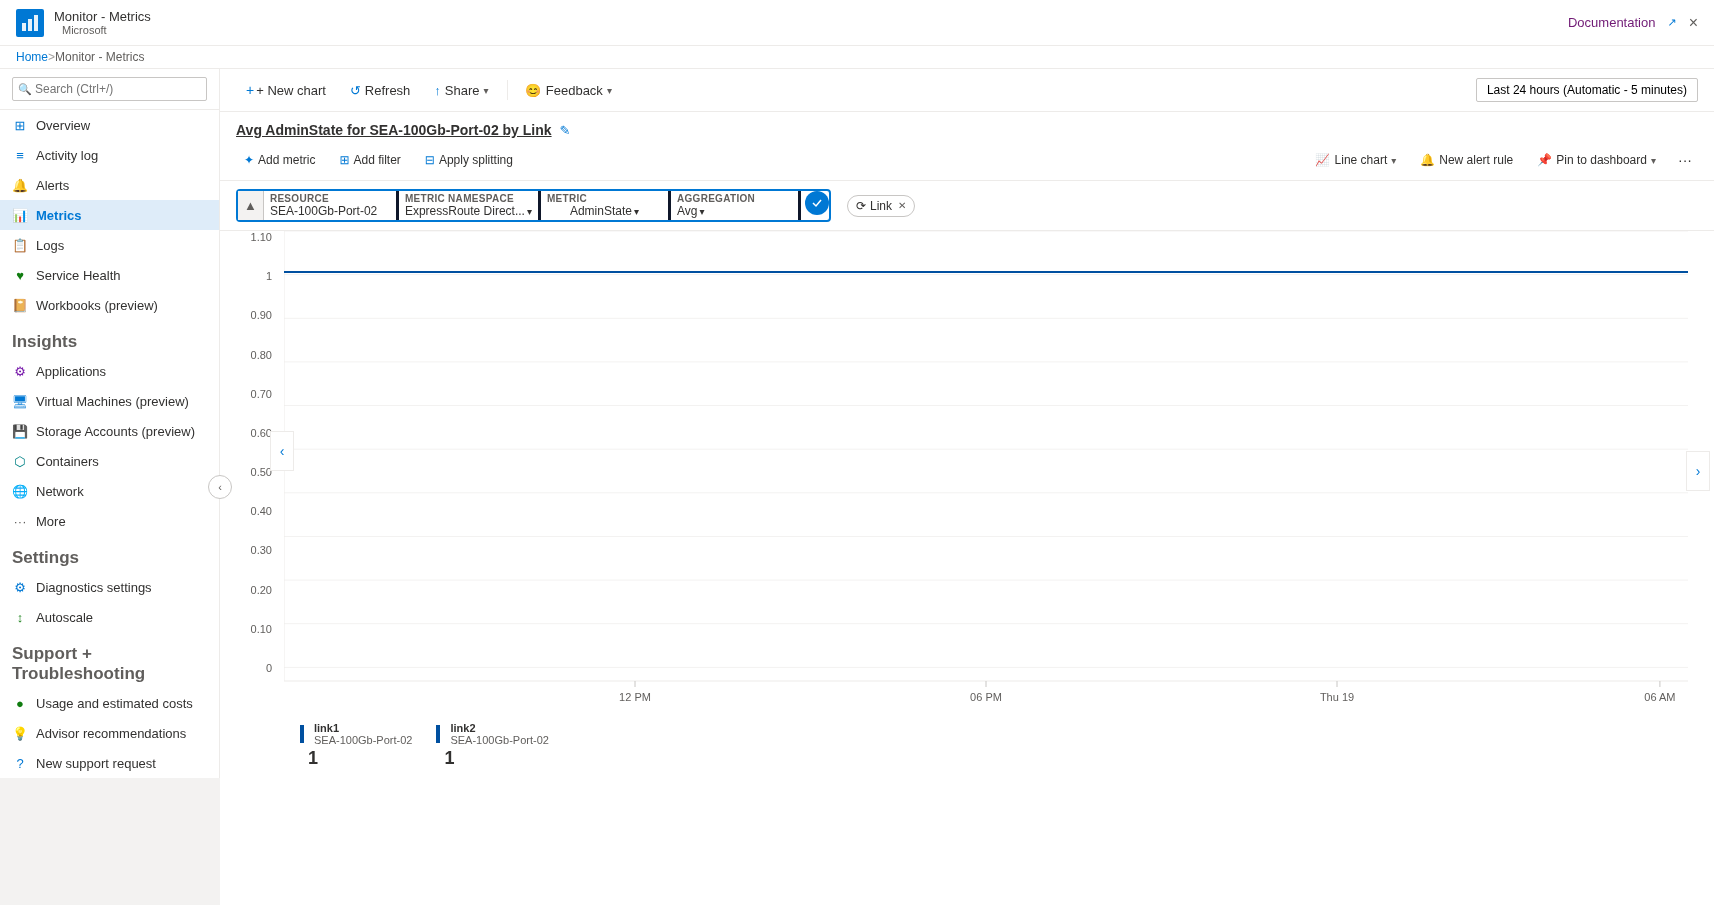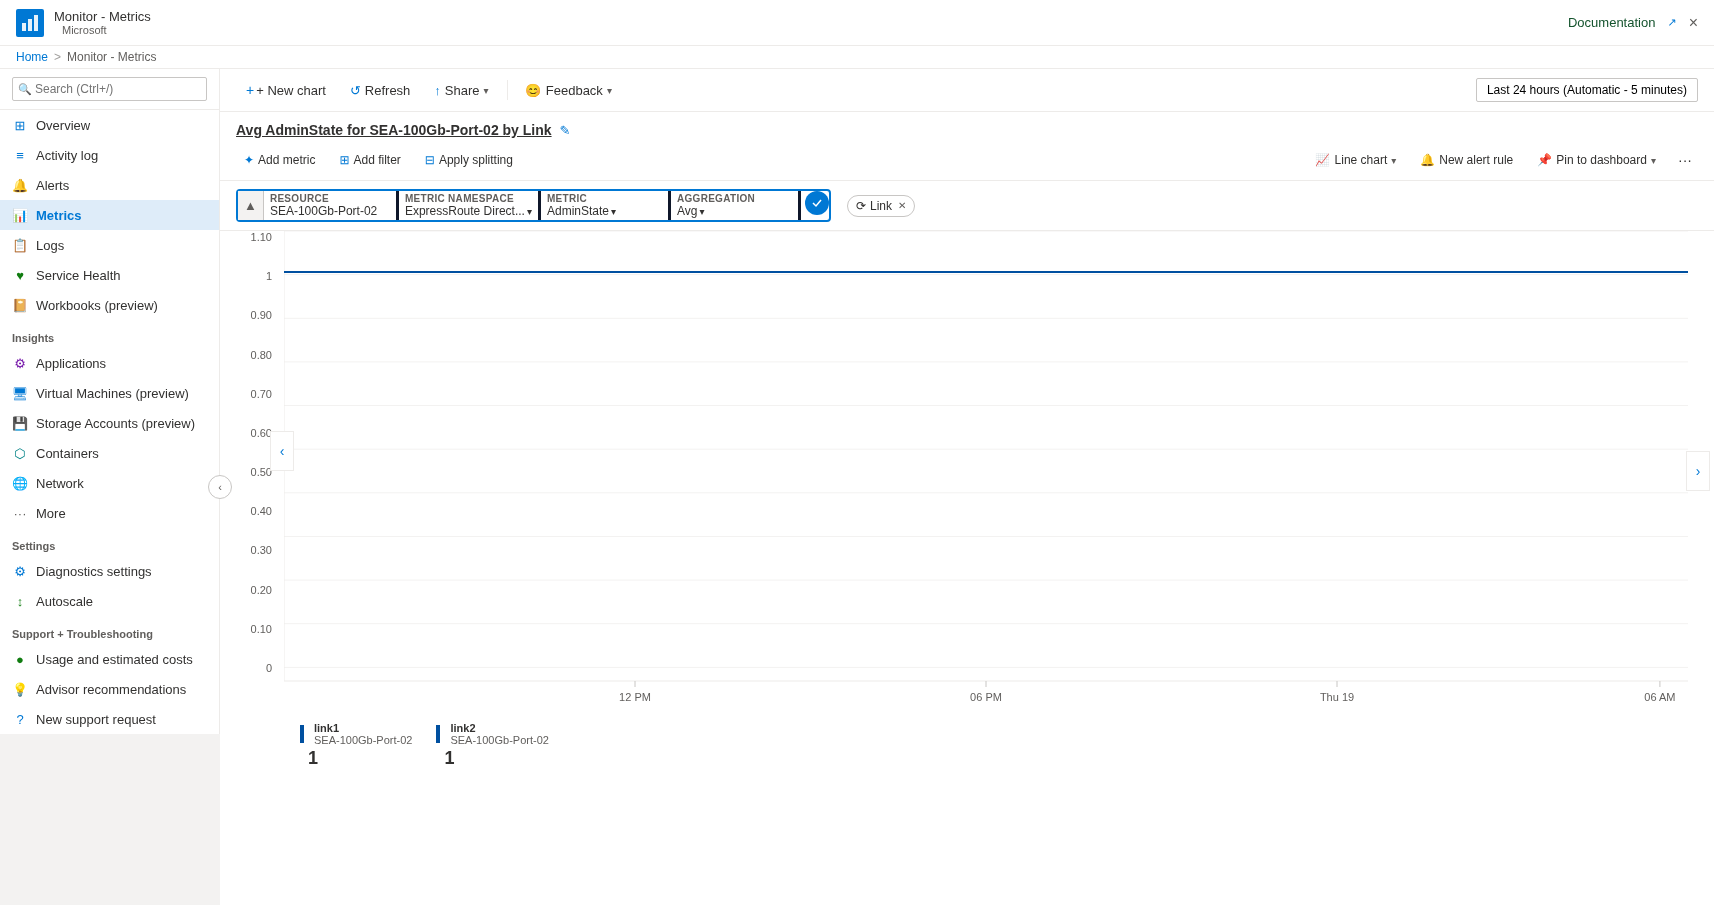--- a/index.html
+++ b/index.html
@@ -4,44 +4,44 @@
   <style>
     * { box-sizing: border-box; margin: 0; padding: 0; }
     body { font-family: 'Segoe UI', Arial, sans-serif; font-size: 13px; background: #f3f2f1; color: #323130; display: flex; flex-direction: column; height: 100vh; overflow: hidden; }
 
     
     .top-bar { background: #fff; border-bottom: 1px solid #edebe9; padding: 0 16px; height: 46px; display: flex; align-items: center; justify-content: space-between; }
     .top-bar-left { display: flex; align-items: center; gap: 10px; }
     .app-icon { width: 28px; height: 28px; background: #0078d4; border-radius: 2px; display: flex; align-items: center; justify-content: center; }
     .app-icon svg { width: 18px; height: 18px; fill: white; }
     .top-bar-right { display: flex; align-items: center; gap: 12px; }
-    .doc-link { color: #14532d; font-size: 13px; text-decoration: none; cursor: pointer; }
+    .doc-link { color: #701a75; font-size: 13px; text-decoration: none; cursor: pointer; }
     .close-btn { font-size: 16px; color: #605e5c; cursor: pointer; background: none; border: none; }
 
     
-    .breadcrumb { background: #fff; padding: 4px 16px; border-bottom: 1px solid #edebe9; font-size: 12px; color: #605e5c; display: flex; align-items: center; gap: 6px; }
+    .breadcrumb { background: #fff; padding: 4px 16px; border-bottom: 1px solid #edebe9; font-size: 12px; color: #605e5c; display: flex; align-items: center; }
     .breadcrumb a { color: #0078d4; text-decoration: none; }
     .breadcrumb-sep { color: #a19f9d; }
 
     
     .main-layout { display: flex; flex: 1; overflow: hidden; }
 
     
     .sidebar { width: 220px; background: #fff; border-right: 1px solid #edebe9; overflow-y: auto; display: flex; flex-direction: column; flex-shrink: 0; }
     .sidebar-search { padding: 8px 12px; border-bottom: 1px solid #edebe9; }
     .sidebar-search input { width: 100%; border: 1px solid #c8c6c4; padding: 4px 8px; font-size: 12px; border-radius: 2px; outline: none; }
     .sidebar-search-wrapper { position: relative; display: flex; align-items: center; }
     .sidebar-search-icon { position: absolute; left: 6px; color: #605e5c; font-size: 11px; }
     .sidebar-search input { padding-left: 22px; }
 
     .sidebar-nav-item { display: flex; align-items: center; gap: 8px; padding: 7px 12px; cursor: pointer; font-size: 13px; color: #323130; }
     .sidebar-nav-item.active { background: #deecf9; color: #0078d4; font-weight: 600; }
     .sidebar-icon { width: 16px; height: 16px; display: flex; align-items: center; justify-content: center; flex-shrink: 0; }
 
-    .sidebar-section-header { padding: 12px 12px 4px 12px; font-size: 11px; font-weight: 600; color: #605e5c; text-transform: none; }
+    .sidebar-section-header { padding: 12px 12px 4px 12px; font-size: 17px; font-weight: 600; color: #605e5c; text-transform: none; }
 
     
     .content { flex: 1; overflow-y: auto; background: #fff; position: relative; }
 
     
     .content-toolbar { padding: 8px 16px; border-bottom: 1px solid #edebe9; display: flex; align-items: center; gap: 4px; flex-wrap: wrap; }
     .toolbar-btn { display: flex; align-items: center; gap: 4px; padding: 5px 10px; border: none; background: none; cursor: pointer; font-size: 13px; color: #323130; border-radius: 2px; }
     .toolbar-separator { width: 1px; height: 20px; background: #edebe9; margin: 0 4px; }
     .time-range-btn { margin-left: auto; border: 1px solid #c8c6c4; padding: 4px 10px; background: #fff; cursor: pointer; font-size: 12px; border-radius: 2px; }
 
@@ -281,21 +281,21 @@
         </div>
         <div class="metric-field">
           <span class="metric-field-label">METRIC NAMESPACE</span>
           <div style="display:flex;align-items:center;gap:2px;">
             <span style="font-size:12px;">ExpressRoute Direct...</span>
             <span style="font-size:10px;cursor:pointer;">▾</span>
           </div>
         </div>
         <div class="metric-field">
           <span class="metric-field-label">METRIC</span>
-          <div style="display:flex;align-items:center;gap:2px;">
+          <div style="display:flex;align-items:center;gap:2px;justify-content:center;">
             <span style="font-size:12px;">AdminState</span>
             <span style="font-size:10px;cursor:pointer;">▾</span>
           </div>
         </div>
         <div class="metric-field">
           <span class="metric-field-label">AGGREGATION</span>
           <div style="display:flex;align-items:center;gap:2px;">
             <span style="font-size:12px;">Avg</span>
             <span style="font-size:10px;cursor:pointer;">▾</span>
           </div>

